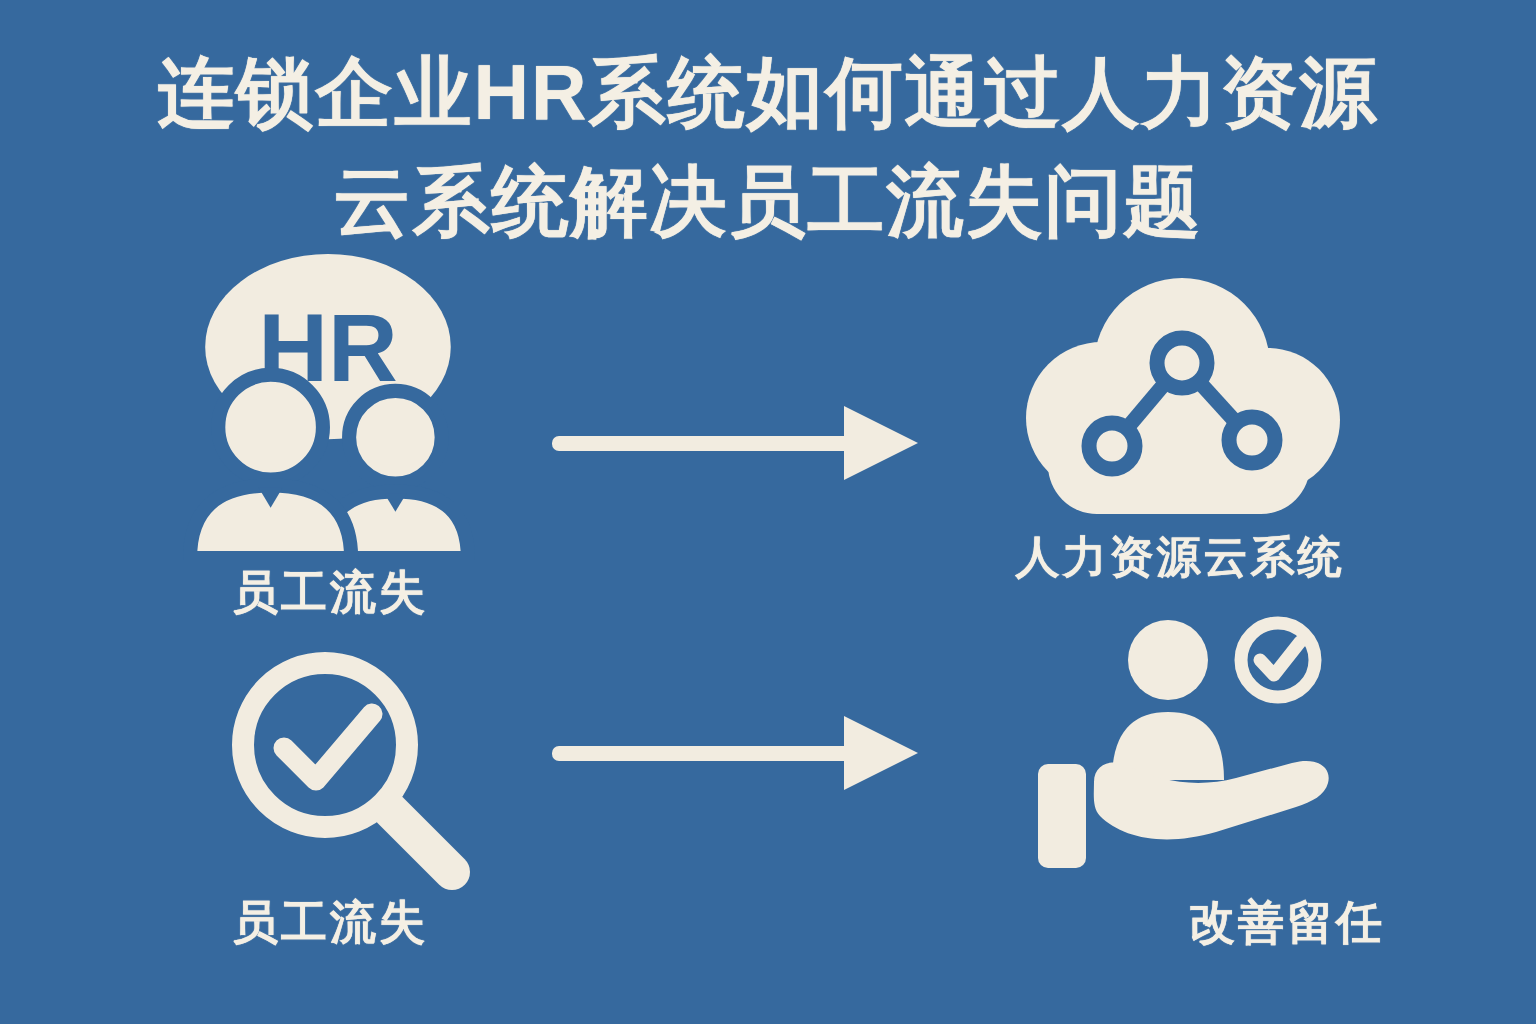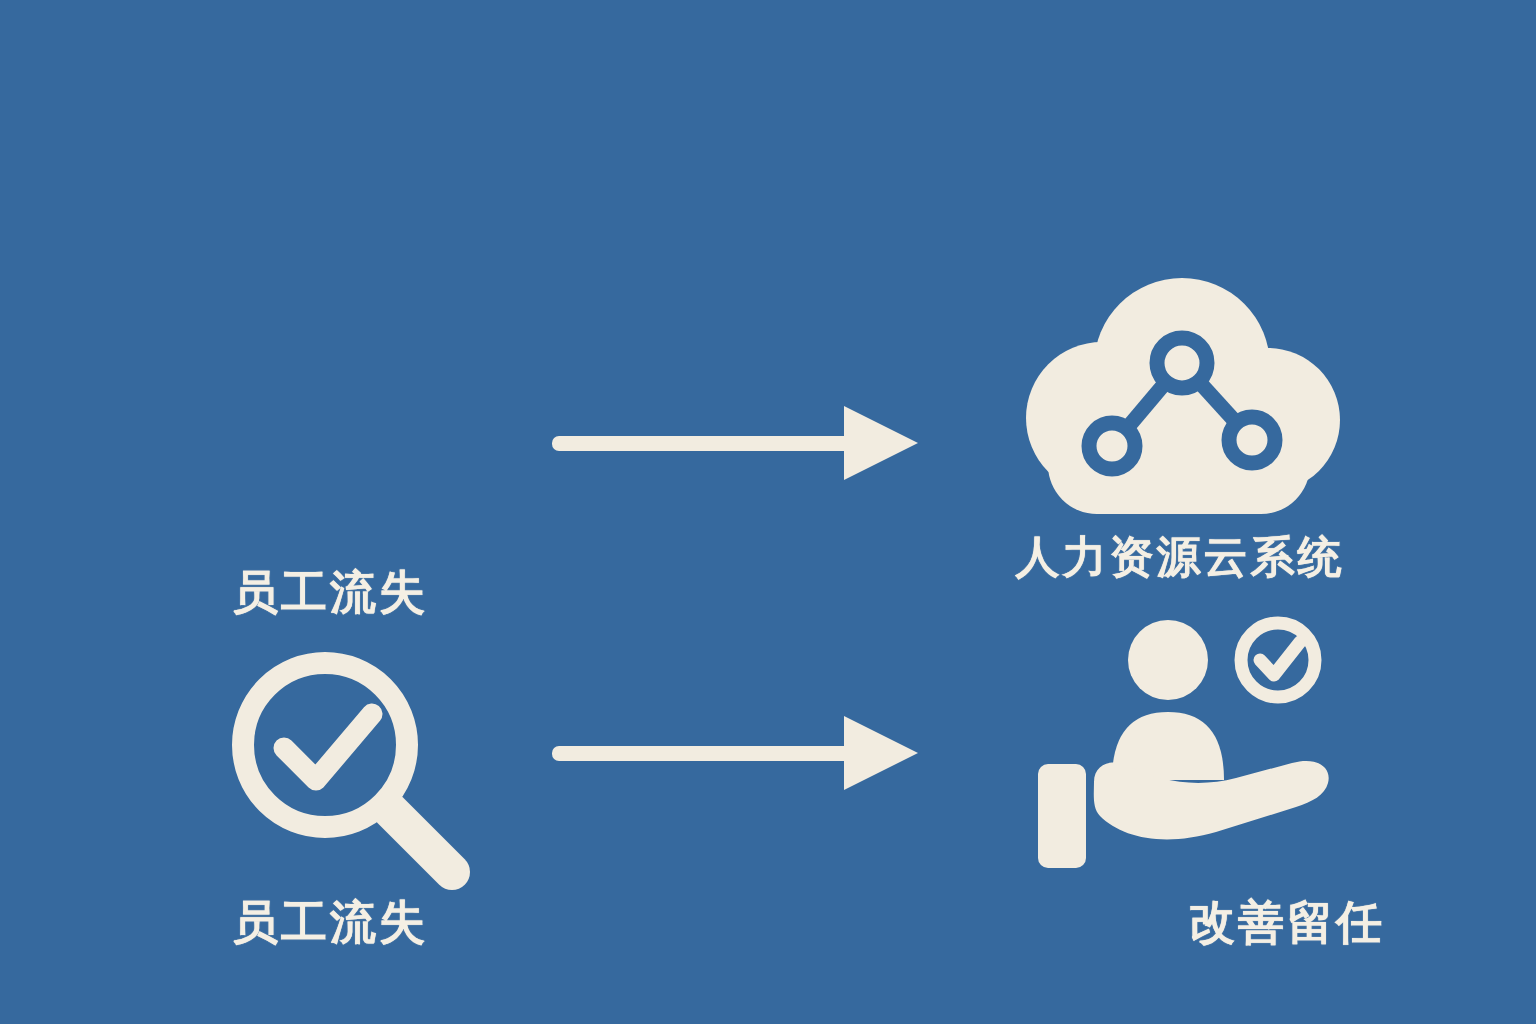--- a/index.html
+++ b/index.html
@@ -38,21 +38,42 @@
   .icon svg{display:block;width:100%;height:100%;}
   .arrow{position:absolute;}
   
   .fg{fill:#f2ece0;}
 </style>
 </head>
 <body>
 
 <div class="canvas">
 
+  <div class="title">
+    <div>连锁企业HR系统如何通过人力资源</div>
+    <div>云系统解决员工流失问题</div>
+  </div>
 
+  <div class="icon" style="left:168px;top:248px;width:330px;height:312px;">
+    <svg viewBox="0 0 320 310" xmlns="http://www.w3.org/2000/svg">
+
+      <ellipse class="fg" cx="155" cy="98" rx="122" ry="92"></ellipse>
+      <path class="fg" d="M70 160 L55 205 L120 175 Z"></path>
+      <text x="155" y="132" text-anchor="middle" font-family="Liberation Sans, DejaVu Sans, sans-serif" font-size="96" font-weight="bold" fill="#36699e">HR</text>
+
+      <circle cx="222" cy="188" r="46" fill="#f2ece0" stroke="#36699e" stroke-width="14"></circle>
+      <path d="M150 308 Q150 242 222 242 Q294 242 294 308 Z" fill="#f2ece0" stroke="#36699e" stroke-width="14"></path>
+
+      <circle cx="98" cy="178" r="52" fill="#f2ece0" stroke="#36699e" stroke-width="14"></circle>
+      <path d="M18 308 Q18 236 98 236 Q178 236 178 308 Z" fill="#f2ece0" stroke="#36699e" stroke-width="14"></path>
+
+      <path d="M86 238 L98 258 L110 238 Z" fill="#36699e"></path>
+      <path d="M211 244 L222 262 L233 244 Z" fill="#36699e"></path>
+    </svg>
+  </div>
 
   <div class="label" style="left:130px;top:562px;width:400px;">员工流失</div>
 
   <div class="arrow" style="left:552px;top:398px;width:370px;height:90px;">
     <svg viewBox="0 0 370 90" xmlns="http://www.w3.org/2000/svg">
       <rect class="fg" x="0" y="38" width="300" height="15" rx="7"></rect>
       <polygon class="fg" points="292,8 292,82 366,45"></polygon>
     </svg>
   </div>
 

